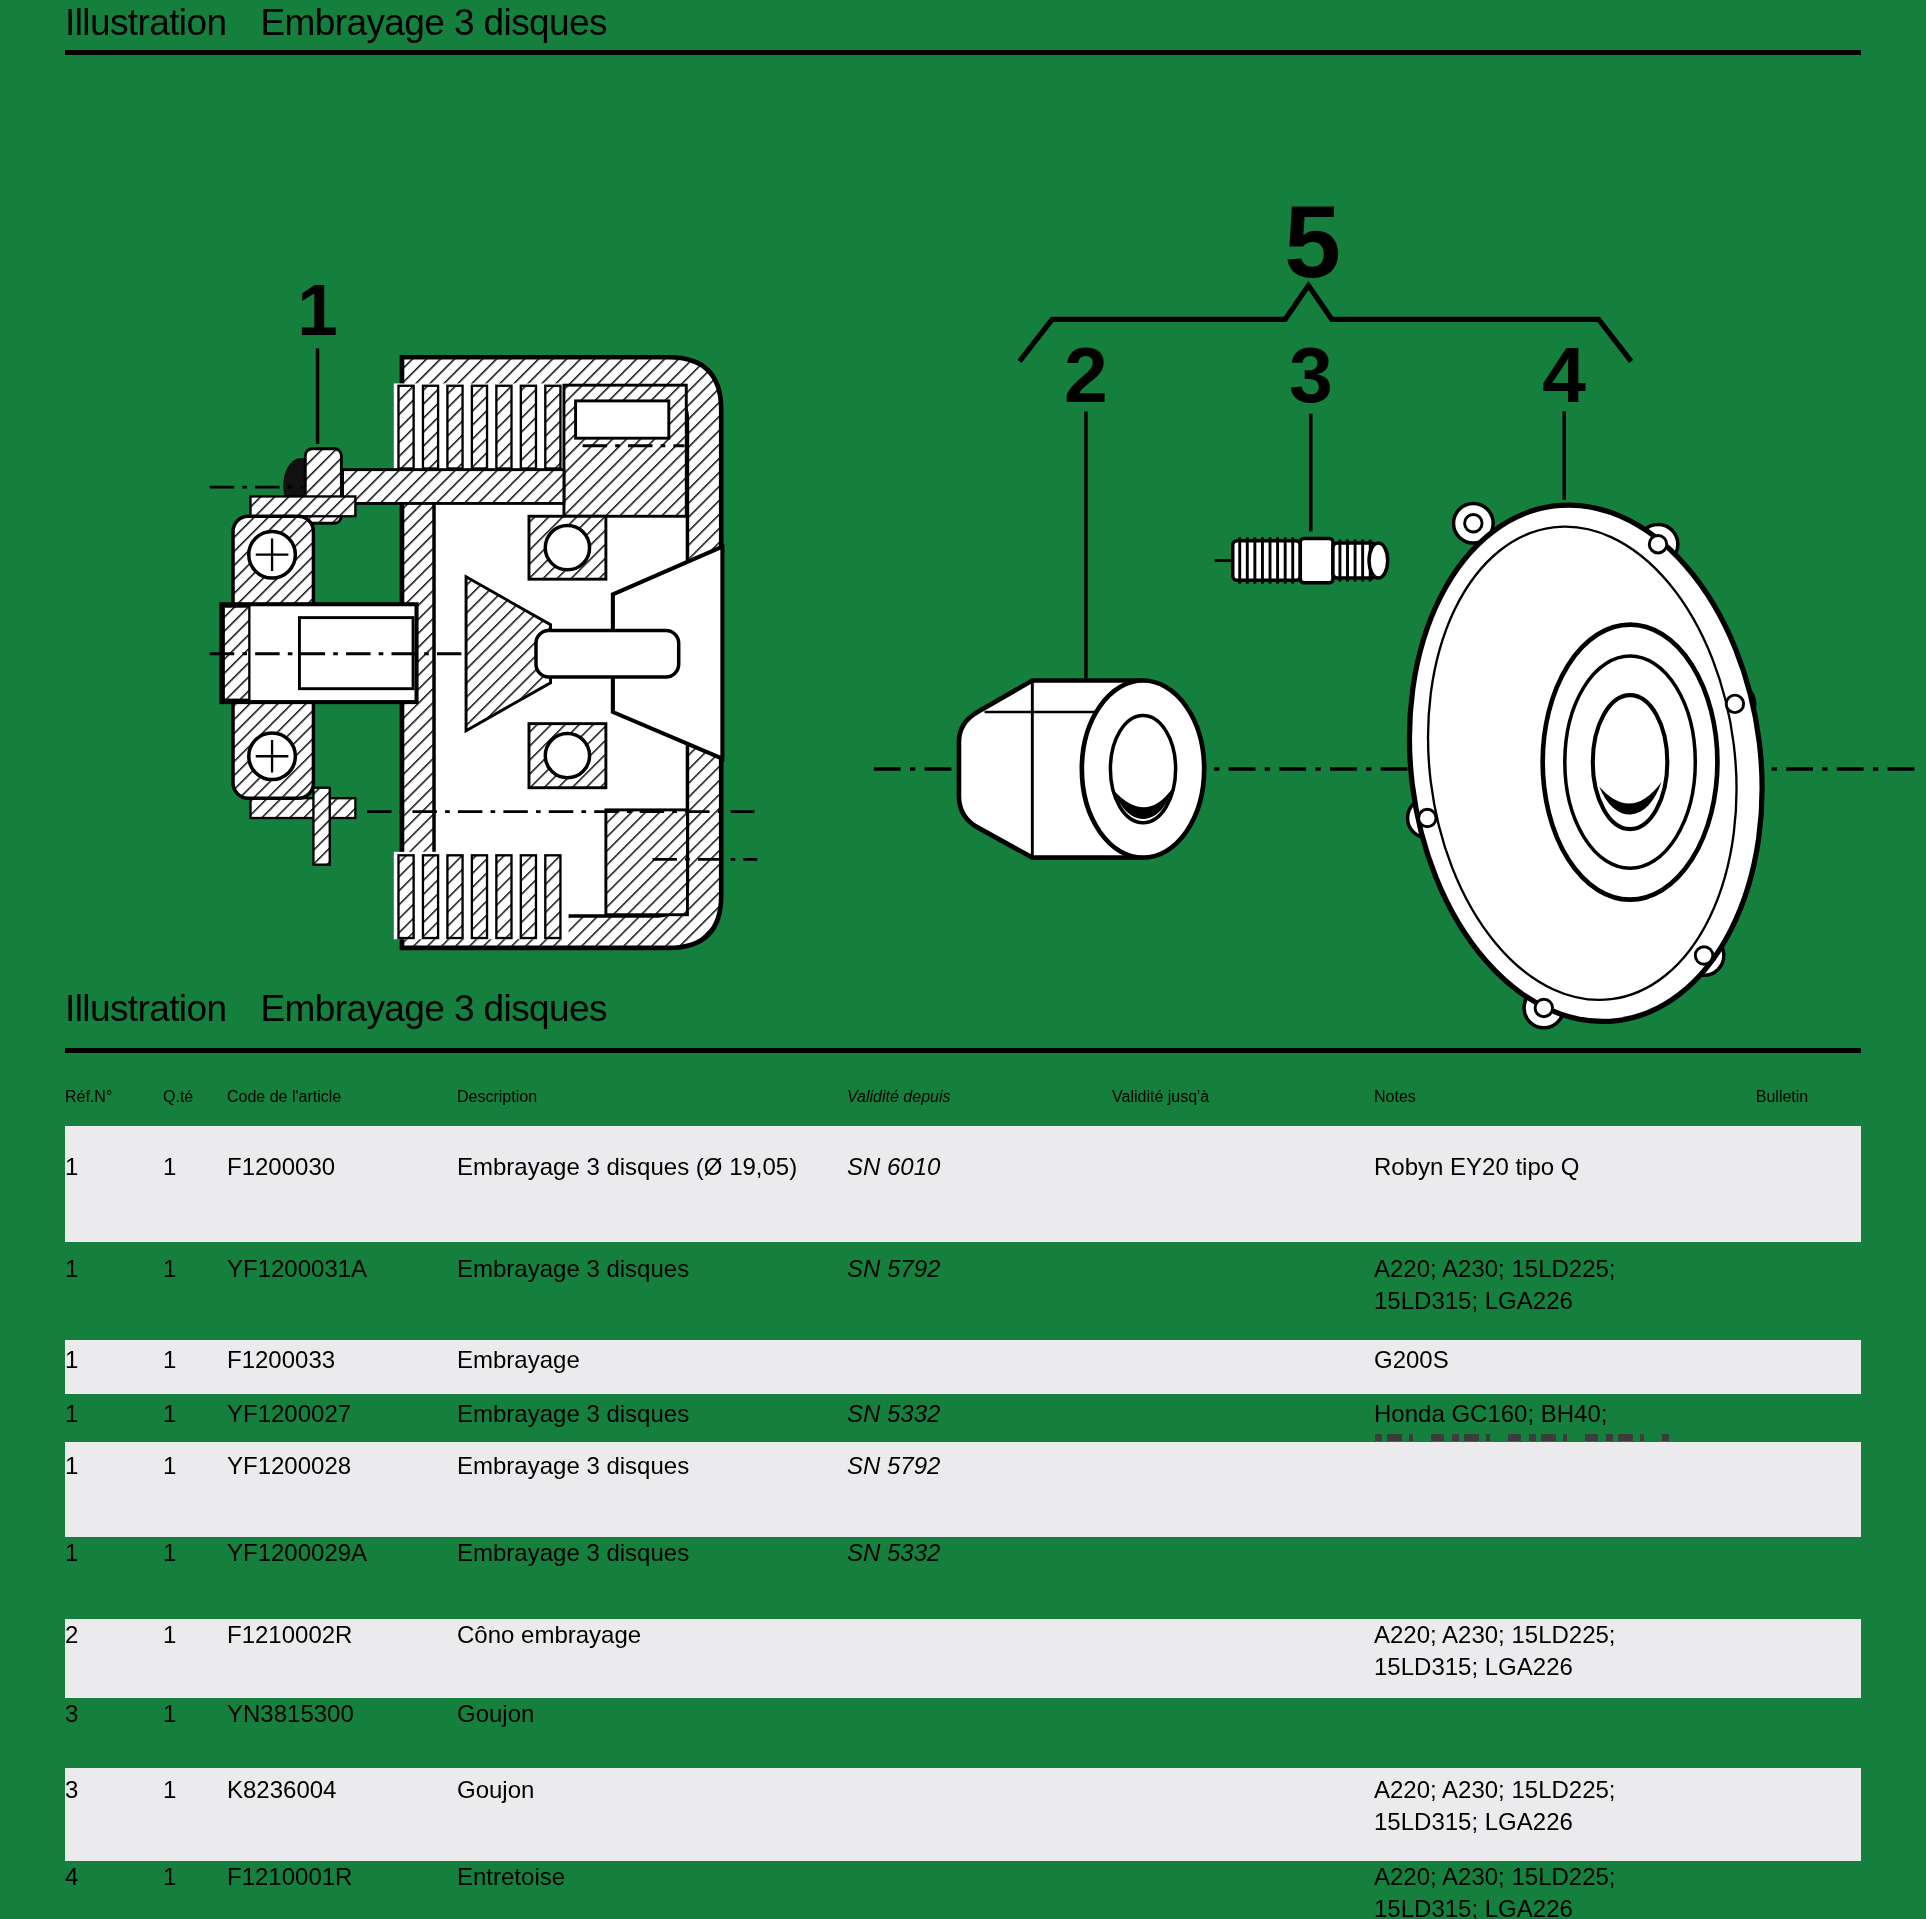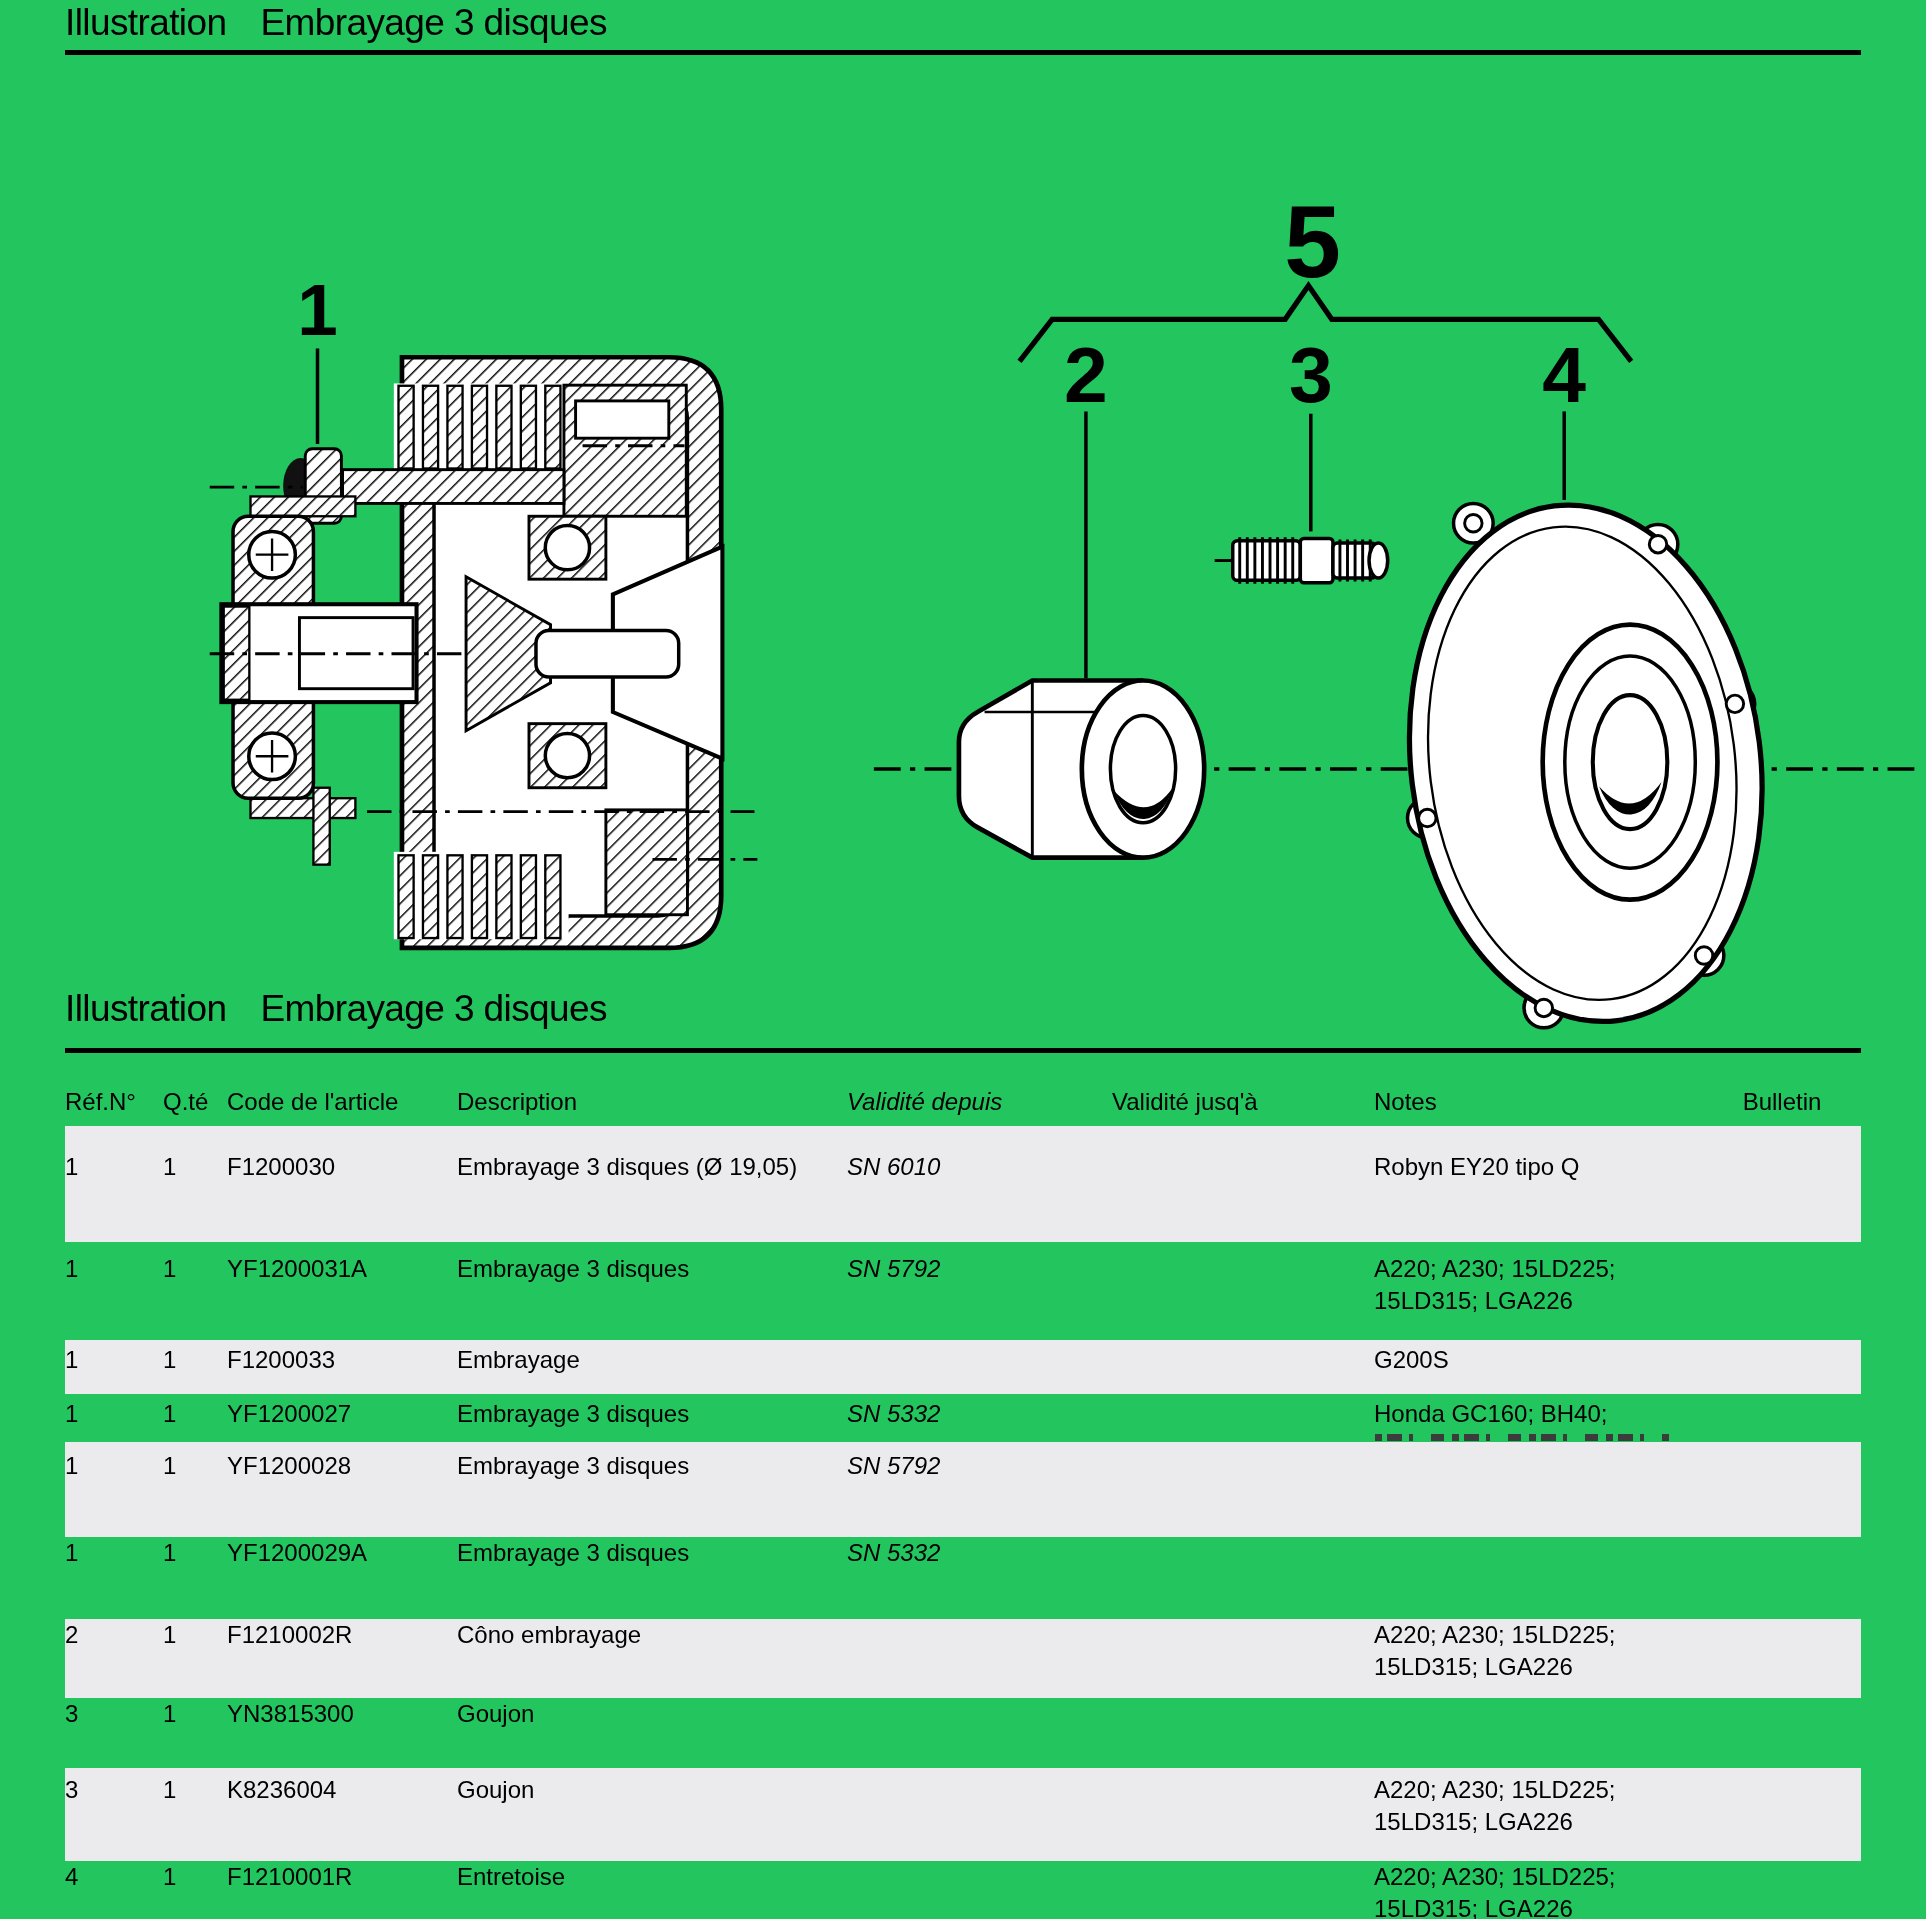--- a/index.html
+++ b/index.html
@@ -1,22 +1,22 @@
 <!DOCTYPE html>
 <html style="font-size:9.3px"><head>
 <meta charset="utf-8">
 <style>
   html,body{margin:0;padding:0;background:#fff;}
-  .page{position:relative;width:1926px;height:1919px;background:#22c55e;overflow:hidden;
+  .page{position:relative;width:1926px;height:1919px;background:#15803d;overflow:hidden;
         font-family:"Liberation Sans",sans-serif;color:#000;}
   .title{position:absolute;left:65px;font-size:37px;letter-spacing:-0.6px;white-space:nowrap;}
   .title .gap{display:inline-block;width:34px;}
   .rule{position:absolute;left:65px;width:1796px;background:#000;}
   .diagram{position:absolute;left:0;top:0;}
-  .thead{position:absolute;left:65px;top:1088px;width:1796px;display:flex;font-size:24px;}
+  .thead{position:absolute;left:65px;top:1088px;width:1796px;display:flex;font-size:16px;}
   .cell{flex:0 0 auto;}
   .col-ref{width:98px;}.col-qty{width:64px;}.col-code{width:230px;}.col-desc{width:390px;}
   .col-from{width:265px;font-style:italic;}.col-to{width:262px;}.col-notes{width:329px;}.col-bul{flex:1 1 auto;width:auto;text-align:center;}
   .tbody{position:absolute;left:65px;top:1126px;width:1796px;}
   .row{position:relative;display:flex;font-size:24px;line-height:32px;align-items:flex-start;}
   .row.shaded{background:#ebebed;}
   .note-line{white-space:nowrap;}
   .clip-artifact{position:absolute;left:1310px;width:294px;height:7px;
      background:repeating-linear-gradient(90deg,#3c3c3c 0 7px,transparent 7px 11.7px,#3c3c3c 11.7px 27px,
         transparent 27px 34px,#3c3c3c 34px 38px,transparent 38px 56px,#3c3c3c 56px 69px,transparent 69px 77px);}

